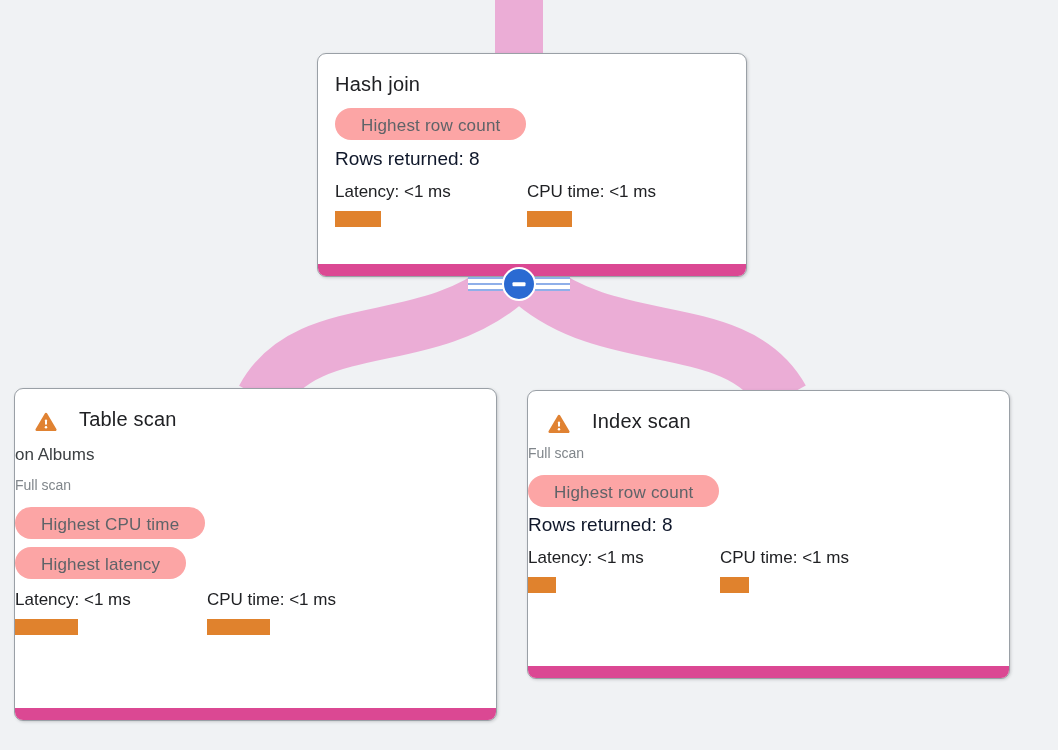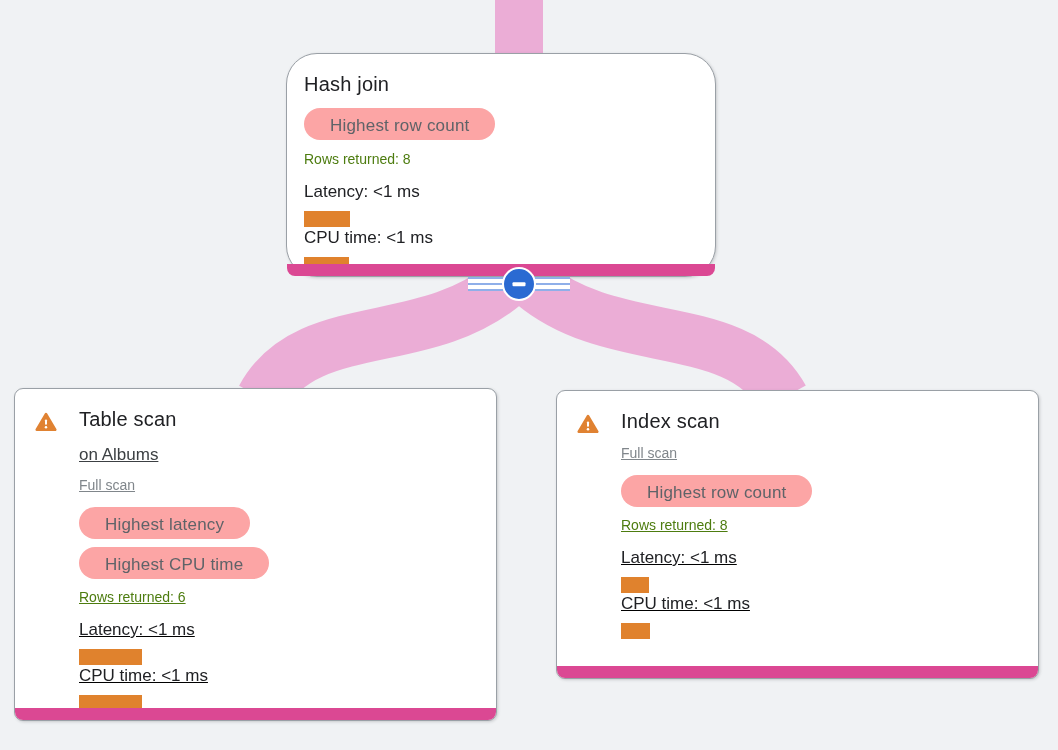--- a/index.html
+++ b/index.html
@@ -37,21 +37,21 @@
   }
   .header {
     display: flex;
     align-items: center;
     gap: 22px;
     margin-top: 16px;
     height: 28px;
   }
   .scan .header { padding-left: 20px; align-items: flex-end; }
   .hash .header { padding-left: 17px; }
-  .scan .row { padding-left: 64px; padding-right: 18px; text-decoration: underline; }
+  .scan .row { padding-right: 18px; }
   .hash .row { padding-left: 17px; padding-right: 18px; }
   .title {
     font-size: 20px;
     font-weight: 500;
     color: #202124;
     letter-spacing: .2px;
     line-height: 28px;
   }
   .warning-icon { width: 22px; height: 22px; flex: 0 0 22px; }
   .sub {
@@ -76,29 +76,28 @@
     padding: 0 26px;
     border-radius: 18px;
     background: #fca5a5;
     color: #5f6368;
     font-size: 17px;
     font-weight: 500;
     letter-spacing: .2px;
   }
   .rows-line {
     margin-top: 6px;
-    font-size: 14px;
+    font-size: 19px;
     line-height: 24px;
-    color: #4d7c0f;
+    color: #0f172a;
   }
   .hash .rows-line { margin-top: 7px; }
   .metrics {
     display: flex;
     margin-top: 10px;
-    flex-direction: column;
   }
   .metric:first-child { width: 192px; }
   .mlabel {
     font-size: 17px;
     line-height: 22px;
     color: #202124;
     white-space: nowrap;
   }
   .mbar {
     margin-top: 8px;
@@ -142,21 +141,21 @@
 <body>
 
 <div class="canvas">
 
   <svg class="edges" width="1058" height="750" viewBox="0 0 1058 750">
     <rect x="495" y="0" width="48" height="55" fill="#ebadd6"></rect>
     <path d="M505 284 C 424 352, 306 316, 262 398" fill="none" stroke-width="52" stroke="#ebadd6"></path>
     <path d="M533 284 C 614 352, 738 316, 783 398" fill="none" stroke-width="52" stroke="#ebadd6"></path>
   </svg>
 
-  <div class="card hash" style="left:286px; top:53px; width:430px; height:224px;border-radius:31px;">
+  <div class="card hash" style="left:317px; top:53px; width:430px; height:224px;">
     <div class="header">
       <span class="title">Hash join</span>
     </div>
     <div class="row badge-row">
       <span class="badge">Highest row count</span>
     </div>
     <div class="row rows-line">Rows returned: 8</div>
     <div class="row metrics">
       <div class="metric">
         <div class="mlabel">Latency: &lt;1 ms</div>
@@ -181,40 +180,39 @@
       <svg class="warning-icon" viewBox="0 0 24 24">
         <path d="M12 3.6 L22 20.4 H2 Z" fill="#e08232" stroke="#e08232" stroke-width="3" stroke-linejoin="round"></path>
         <rect x="10.9" y="9.2" width="2.2" height="5.8" rx="1" fill="#ffffff"></rect>
         <circle cx="12" cy="17.8" r="1.35" fill="#ffffff"></circle>
       </svg>
       <span class="title">Table scan</span>
     </div>
     <div class="row sub">on Albums</div>
     <div class="row muted">Full scan</div>
     <div class="row badge-row">
+      <span class="badge">Highest CPU time</span>
+    </div>
+    <div class="row badge-row">
       <span class="badge">Highest latency</span>
     </div>
-    <div class="row badge-row">
-      <span class="badge">Highest CPU time</span>
-    </div>
-    <div class="row rows-line">Rows returned: 6</div>
     <div class="row metrics">
       <div class="metric">
         <div class="mlabel">Latency: &lt;1 ms</div>
         <div class="mbar" style="width: 63px;"></div>
       </div>
       <div class="metric">
         <div class="mlabel">CPU time: &lt;1 ms</div>
         <div class="mbar" style="width: 63px;"></div>
       </div>
     </div>
     <div class="accent"></div>
   </div>
 
-  <div class="card scan" style="left:556px; top:390px; width:483px; height:289px;">
+  <div class="card scan" style="left:527px; top:390px; width:483px; height:289px;">
     <div class="header">
       <svg class="warning-icon" viewBox="0 0 24 24">
         <path d="M12 3.6 L22 20.4 H2 Z" fill="#e08232" stroke="#e08232" stroke-width="3" stroke-linejoin="round"></path>
         <rect x="10.9" y="9.2" width="2.2" height="5.8" rx="1" fill="#ffffff"></rect>
         <circle cx="12" cy="17.8" r="1.35" fill="#ffffff"></circle>
       </svg>
       <span class="title">Index scan</span>
     </div>
     <div class="row muted">Full scan</div>
     <div class="row badge-row">

